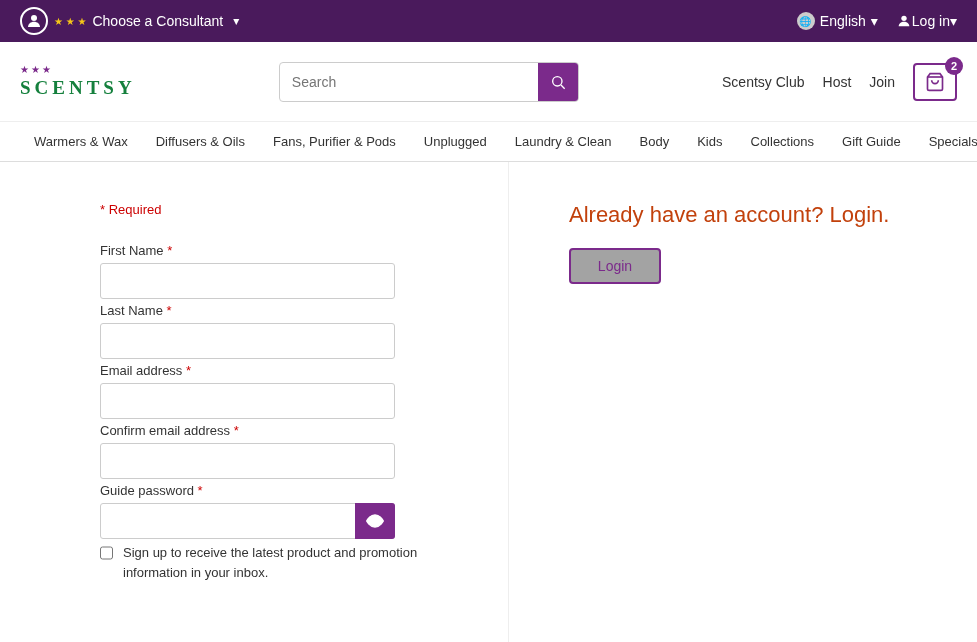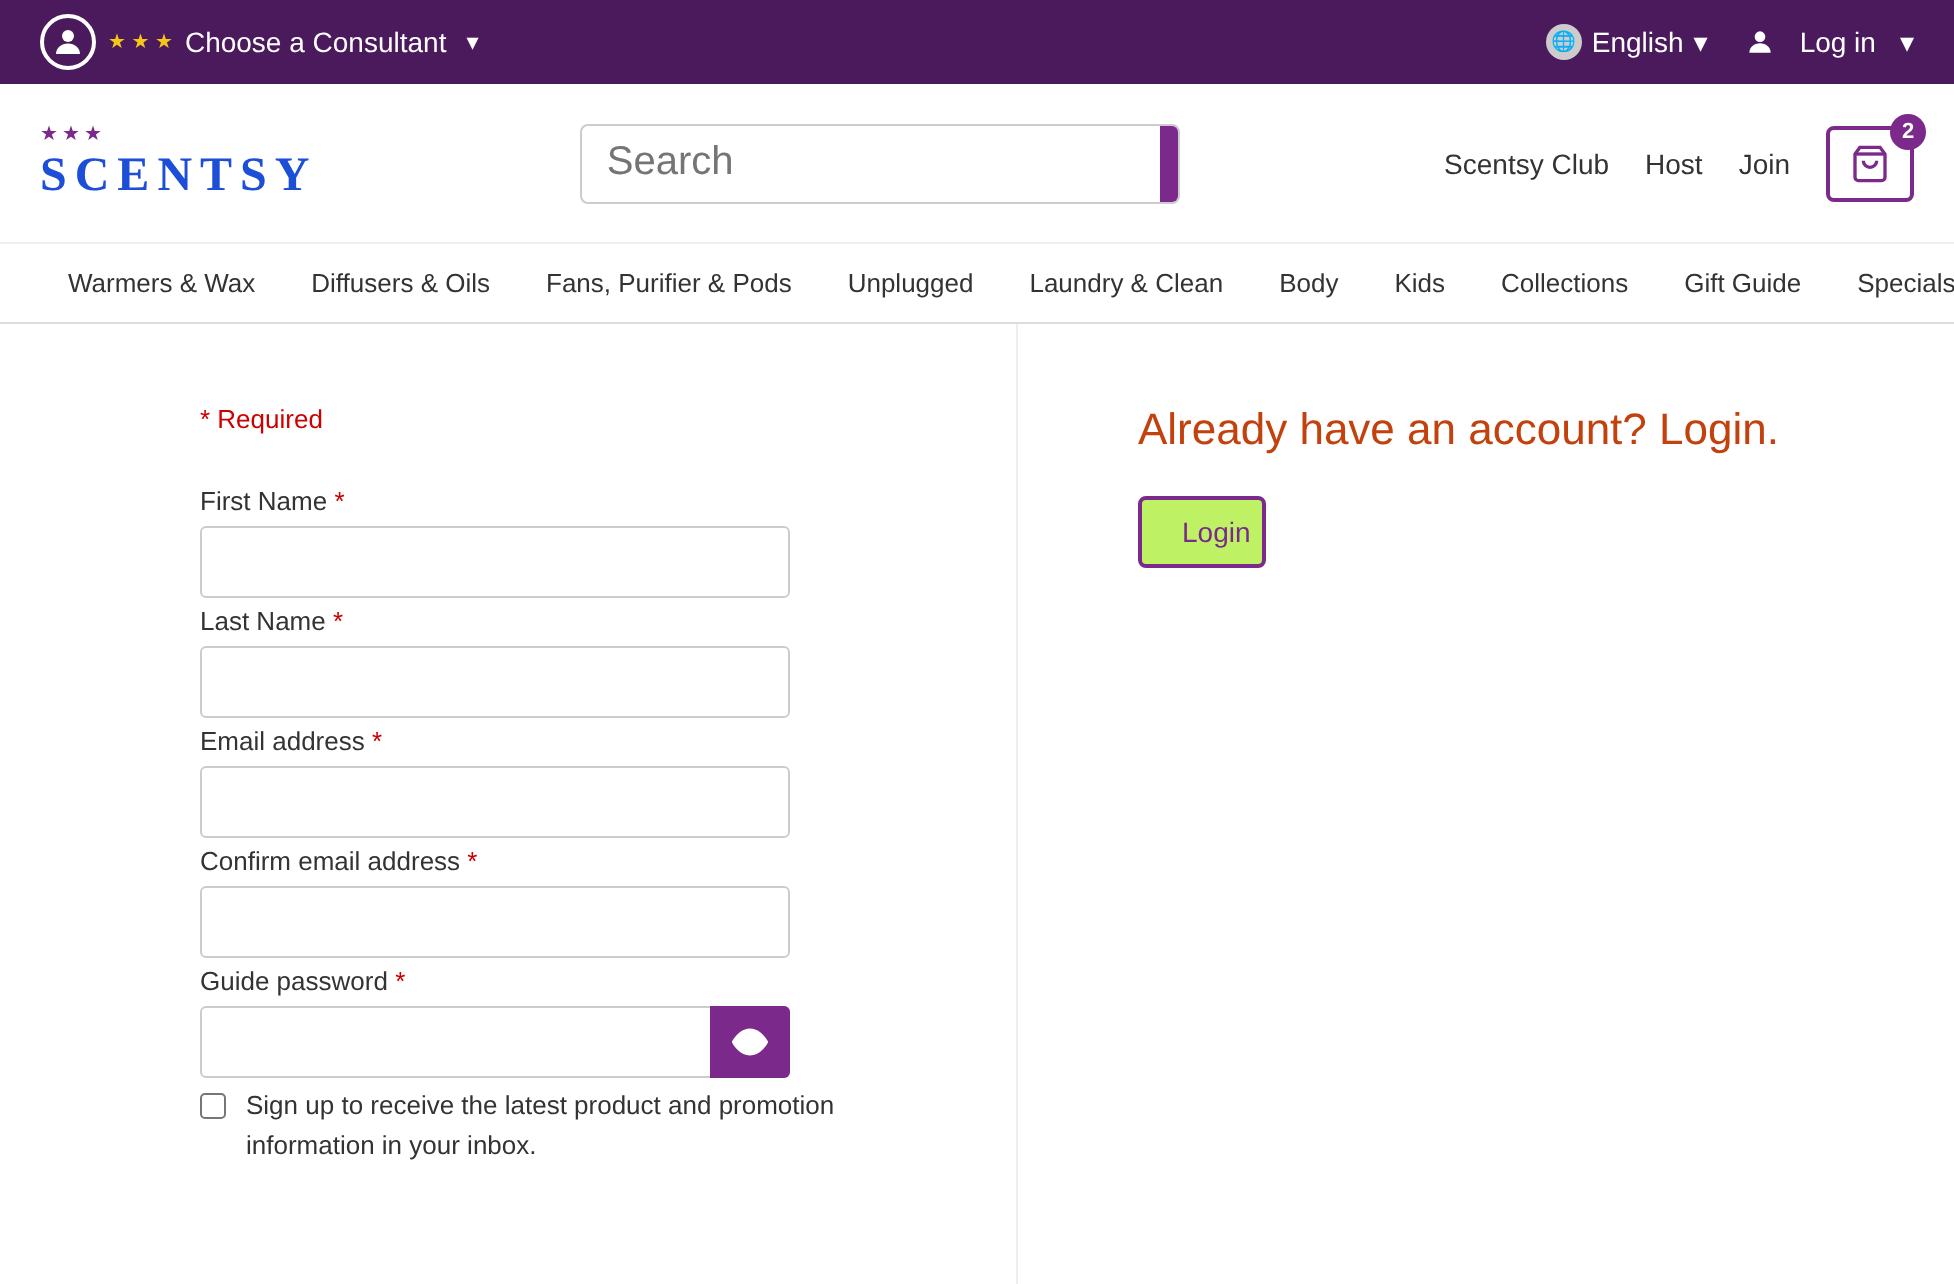--- a/index.html
+++ b/index.html
@@ -19,39 +19,39 @@
     .top-bar-left .consultant-icon {
       width: 28px; height: 28px; border-radius: 50%; border: 2px solid #fff;
       display: flex; align-items: center; justify-content: center; font-size: 16px;
     }
     .top-bar-left .stars { font-size: 10px; color: #f5c518; }
     .top-bar-left span { font-size: 14px; }
     .top-bar-left .chevron { font-size: 12px; margin-left: 4px; }
     .top-bar-right { display: flex; align-items: center; gap: 18px; }
     .lang-select { display: flex; align-items: center; gap: 5px; cursor: pointer; font-size: 14px; }
     .lang-icon { width: 18px; height: 18px; border-radius: 50%; background: #ccc; display: flex; align-items: center; justify-content: center; font-size: 10px; }
-    .account-link { display: flex; align-items: center; gap: 12px; cursor: pointer; font-size: 14px; }
+    .account-link { display: flex; align-items: center; gap: 0; cursor: pointer; font-size: 14px; }
 
     
     .header {
       display: flex; align-items: center; justify-content: space-between;
       padding: 10px 20px; border-bottom: 1px solid #eee; height: 80px;
     }
     .logo { display: flex; flex-direction: column; align-items: flex-start; }
     .logo .stars-row { display: flex; gap: 2px; margin-bottom: 2px; }
     .logo .star { color: #7b2a8b; font-size: 10px; }
-    .logo .brand-name { font-size: 24px; font-weight: bold; color: #1d4ed8; letter-spacing: 4px; font-family: Georgia, serif; }
+    .logo .brand-name { font-size: 19px; font-weight: bold; color: #15803d; letter-spacing: 4px; font-family: Georgia, serif; }
 
     .search-bar {
       display: flex; align-items: center;
       border: 1px solid #ccc; border-radius: 4px;
       overflow: hidden; width: 300px; height: 40px;
     }
     .search-bar input {
-      border: none; outline: none; padding: 0 12px; flex: 1; font-size: 20px; color: #666;
+      border: none; outline: none; padding: 0 12px; flex: 1; font-size: 14px; color: #666;
     }
     .search-bar button {
       background: #7b2a8b; border: none; cursor: pointer;
       padding: 0 12px; height: 40px; display: flex; align-items: center; justify-content: center;
     }
     .search-bar button svg { fill: #fff; }
 
     .header-nav { display: flex; align-items: center; gap: 18px; }
     .header-nav a { text-decoration: none; color: #333; font-size: 14px; }
     .cart-btn {
@@ -108,23 +108,23 @@
       display: flex; align-items: center; justify-content: center;
     }
     .show-pass-btn svg { fill: #fff; }
 
     .checkbox-row { display: flex; align-items: flex-start; gap: 10px; margin-bottom: 24px; }
     .checkbox-row input[type="checkbox"] { margin-top: 2px; width: 16px; height: 16px; }
     .checkbox-row label { font-size: 13px; color: #333; line-height: 1.5; }
 
     .right-panel h2 { font-size: 22px; font-weight: normal; color: #c2410c; margin-bottom: 20px; }
     .login-btn {
-      background: #bef264; color: #7b2a8b; border: 2px solid #7b2a8b;
+      background: #a3a3a3; color: #7b2a8b; border: 2px solid #7b2a8b;
       border-radius: 4px; padding: 8px 20px; font-size: 14px; cursor: pointer;
-      width: 64px;
+      width: 92px;
     }
   </style>
 </head>
 <body>
 
 <div class="top-bar">
   <div class="top-bar-left">
     <div class="consultant-icon">
       <svg width="18" height="18" viewBox="0 0 24 24" fill="white">
         <circle cx="12" cy="8" r="4"></circle>

